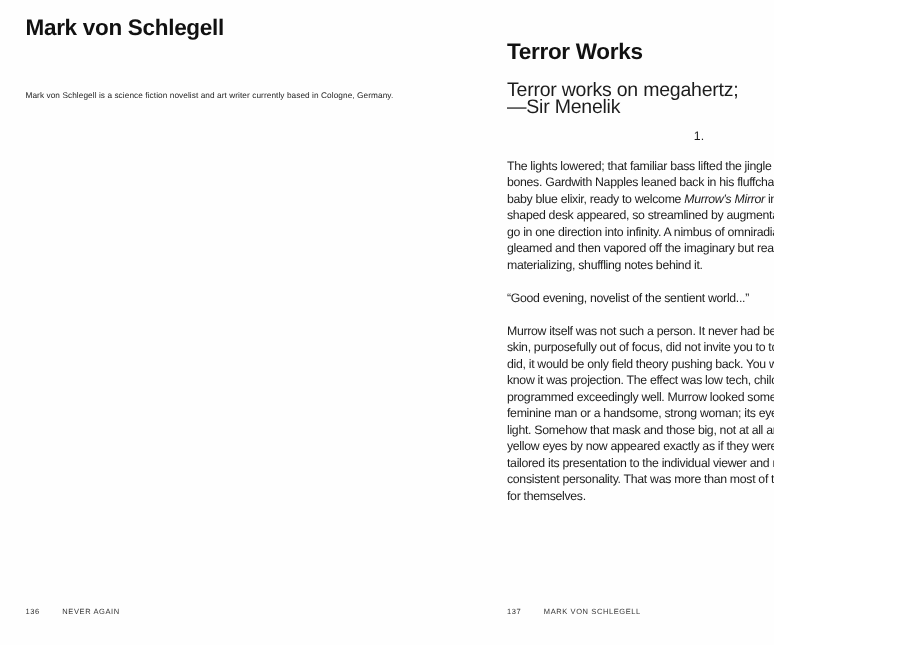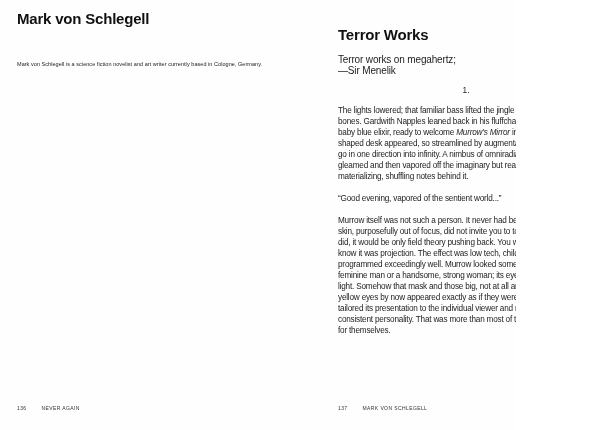--- a/index.html
+++ b/index.html
@@ -11,21 +11,21 @@
     position:absolute;top:10px;margin:0;font-size:15px;line-height:17px;
     font-weight:700;letter-spacing:-0.2px;color:#111;white-space:nowrap;
   }
   .page-left .page-title{left:17px;}
   .page-right .page-title{left:338px;margin-top:16px;}
   .bio{
     position:absolute;left:17px;top:60px;margin:0;font-size:5.5px;line-height:8px;
     letter-spacing:0.05px;white-space:nowrap;color:#222;
   }
   .right-col{position:absolute;left:338px;top:54px;width:256px;}
-  .epigraph{font-size:10px;line-height:11px;letter-spacing:-0.15px;margin:0;}
+  .epigraph{font-size:13px;line-height:11px;letter-spacing:-0.15px;margin:0;}
   .epigraph div{white-space:nowrap;}
   .section-number{margin:9px 0;text-align:center;font-size:8.2px;line-height:11px;}
   .paragraphs p{
     margin:0 0 11px 0;font-size:8.2px;line-height:11px;letter-spacing:-0.2px;
     text-align:left;color:#1c1c1c;
   }
   .paragraphs p em{font-style:italic;}
   .page-footer{
     position:absolute;top:405px;display:flex;align-items:baseline;gap:15px;
     font-size:5px;line-height:6px;letter-spacing:0.4px;color:#333;white-space:nowrap;
@@ -50,21 +50,21 @@
   <section class="page-right">
     <h1 class="page-title">Terror Works</h1>
     <div class="right-col">
       <div class="epigraph">
           <div>Terror works on megahertz;</div>
           <div>—Sir Menelik</div>
         </div>
       <div class="section-number">1.</div>
       <div class="paragraphs">
           <p>The lights lowered; that familiar bass lifted the jingle up into your very bones. Gardwith Napples leaned back in his fluffchair and sipped on a baby blue elixir, ready to welcome <em>Murrow’s Mirror</em> into the den. The L-shaped desk appeared, so streamlined by augmentation that it seemed to go in one direction into infinity. A nimbus of omniradiation and mathdust gleamed and then vapored off the imaginary but real news anchor materializing, shuffling notes behind it.</p>
-          <p>“Good evening, vapored of the sentient world...”</p>
+          <p>“Good evening, novelist of the sentient world...”</p>
           <p>Murrow itself was not such a person. It never had been. Its smooth silvery skin, purposefully out of focus, did not invite you to touch it. In fact, if you did, it would be only field theory pushing back. You were supposed to know it was projection. The effect was low tech, childish, but nevertheless programmed exceedingly well. Murrow looked something like a leanly feminine man or a handsome, strong woman; its eyes shone with unsexed light. Somehow that mask and those big, not at all arbitrarily blinking yellow eyes by now appeared exactly as if they were alive. Was it alive? It tailored its presentation to the individual viewer and maintained a consistent personality. That was more than most of the audience could say for themselves.</p>
         </div>
     </div>
     <footer class="page-footer footer-right">
       <span>137</span>
       <span>MARK VON SCHLEGELL</span>
     </footer>
   </section>
 
 </div>

